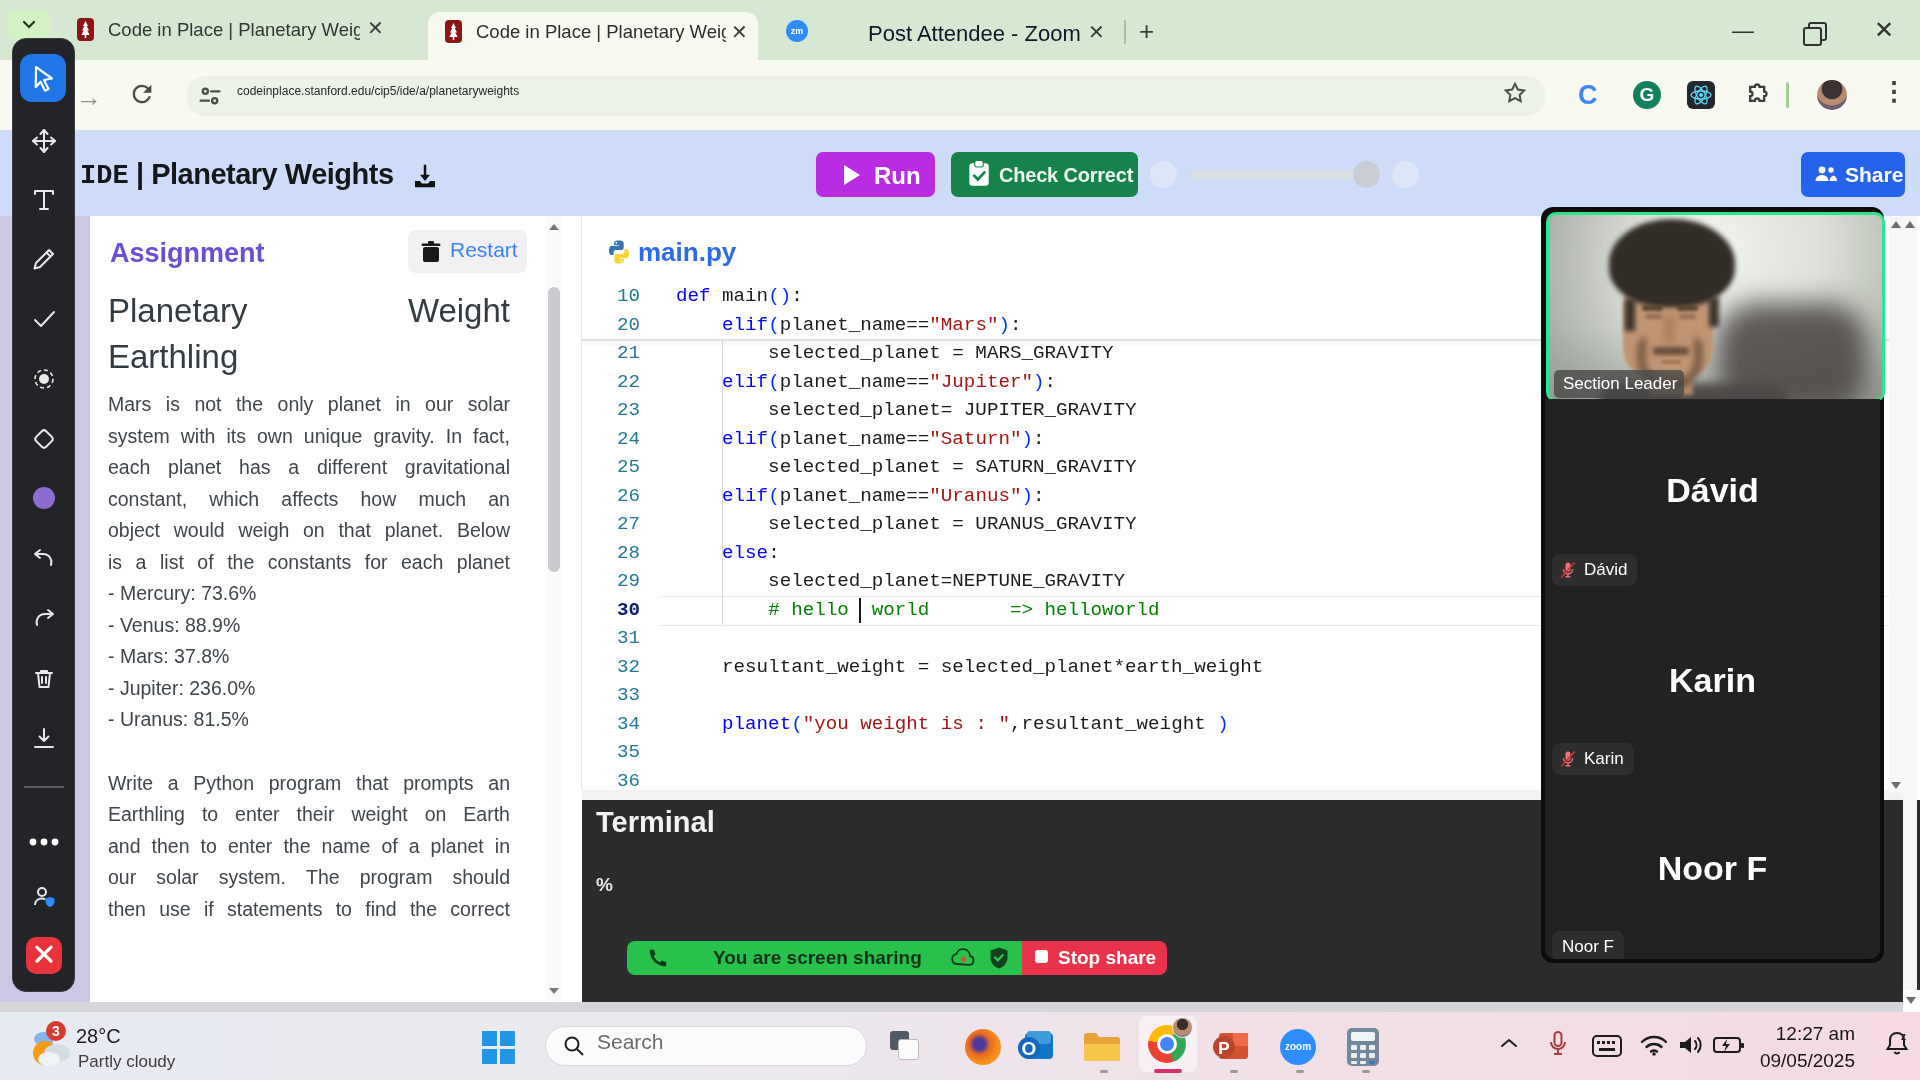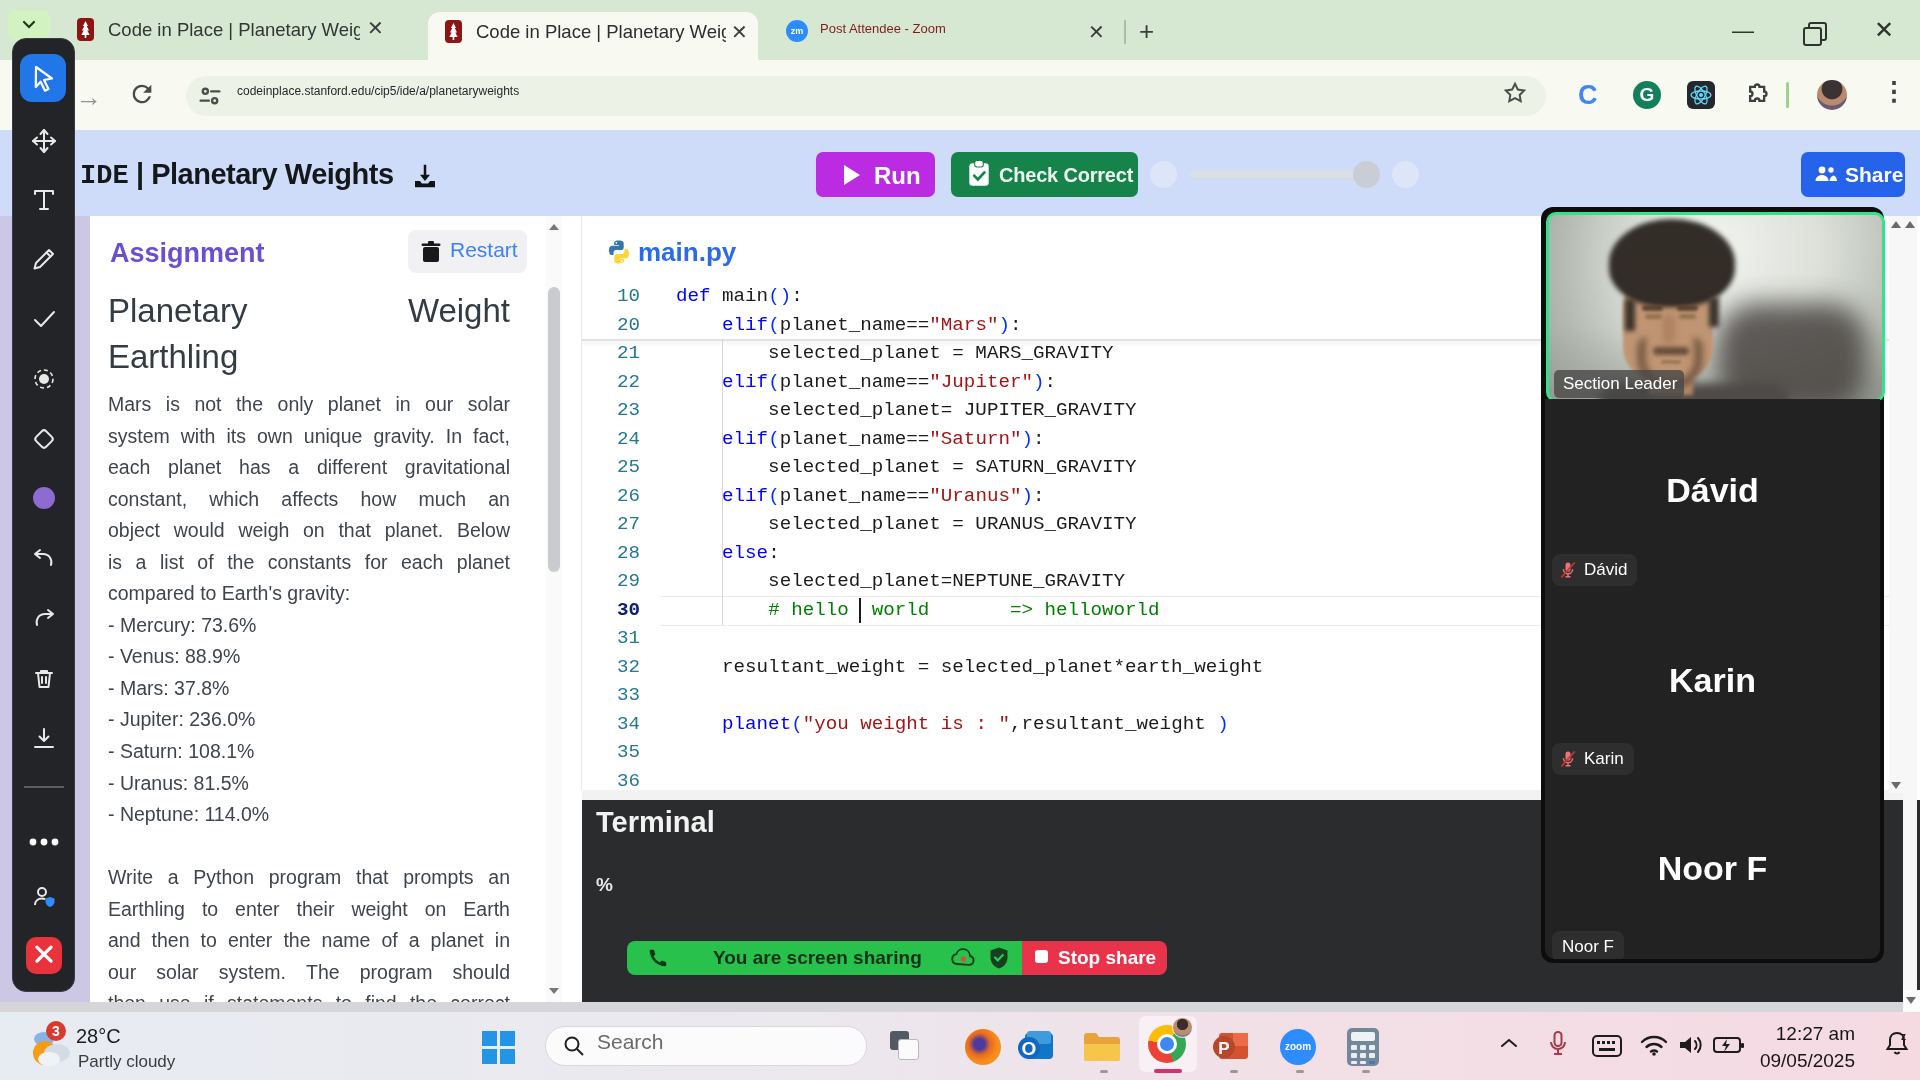--- a/index.html
+++ b/index.html
@@ -27,21 +27,21 @@
 
   <div class="abs" style="left:428px;top:12px;width:330px;height:48px;background:#f8faf1;border-radius:12px 12px 0 0;"></div>
   <div class="abs" style="left:444px;top:20px;width:20px;height:24px;"><svg width="20" height="24">
         <rect x="1" y="0" width="17" height="23" rx="4" fill="#8c1515"></rect>
         <path d="M9.5 3 L12 8 L10.7 8 L13 12.5 L11.3 12.5 L13.6 17 L10.3 17 L10.3 20 L8.7 20 L8.7 17 L5.4 17 L7.7 12.5 L6 12.5 L8.3 8 L7 8 Z" fill="#fff"></path>
       </svg></div>
   <div class="abs" style="left:476px;top:21px;width:250px;overflow:hidden;font-size:18.5px;color:#2a2e2c;white-space:nowrap;">Code in Place | Planetary Weigh</div>
   <div class="abs" style="left:731px;top:20px;font-size:20px;color:#3a3f3c;">✕</div>
 
   <div class="abs" style="left:786px;top:20px;width:22px;height:22px;border-radius:50%;background:#2d8cff;color:#fff;font-size:9px;font-weight:bold;text-align:center;line-height:22px;">zm</div>
-  <div class="abs" style="left:820px;top:21px;font-size:13px;color:#7f1d1d;white-space:nowrap;">Post Attendee - Zoom</div>
+  <div class="abs" style="left:868px;top:21px;font-size:22px;color:#0f172a;white-space:nowrap;">Post Attendee - Zoom</div>
   <div class="abs" style="left:1088px;top:20px;font-size:20px;color:#3a3f3c;">✕</div>
   <div class="abs" style="left:1124px;top:20px;width:2px;height:24px;background:#a9bfa5;"></div>
   <div class="abs" style="left:1139px;top:16px;font-size:26px;color:#3a3f3c;font-weight:300;">+</div>
 
   <div class="abs" style="left:1732px;top:18px;font-size:22px;color:#2f3330;">—</div>
   <div class="abs" style="left:1808px;top:22px;width:15px;height:15px;border:2px solid #2f3330;border-radius:3px;background:#d7e8d2;"></div>
   <div class="abs" style="left:1803px;top:27px;width:15px;height:15px;border:2px solid #2f3330;border-radius:3px;background:#d7e8d2;"></div>
   <div class="abs" style="left:1874px;top:16px;font-size:24px;color:#2f3330;">✕</div>
 
   <div class="abs" style="left:0;top:60px;width:1920px;height:70px;background:#f8faf1;"></div>
@@ -186,28 +186,25 @@
           <span>is</span>
           <span>a</span>
           <span>list</span>
           <span>of</span>
           <span>the</span>
           <span>constants</span>
           <span>for</span>
           <span>each</span>
           <span>planet</span>
         </div>
-      <div>compared to Earth's gravity:</div>
       <div>- Mercury: 73.6%</div>
       <div>- Venus: 88.9%</div>
       <div>- Mars: 37.8%</div>
       <div>- Jupiter: 236.0%</div>
-      <div>- Saturn: 108.1%</div>
       <div>- Uranus: 81.5%</div>
-      <div>- Neptune: 114.0%</div>
       <div>&nbsp;</div>
       <div class="jl">
           <span>Write</span>
           <span>a</span>
           <span>Python</span>
           <span>program</span>
           <span>that</span>
           <span>prompts</span>
           <span>an</span>
         </div>

